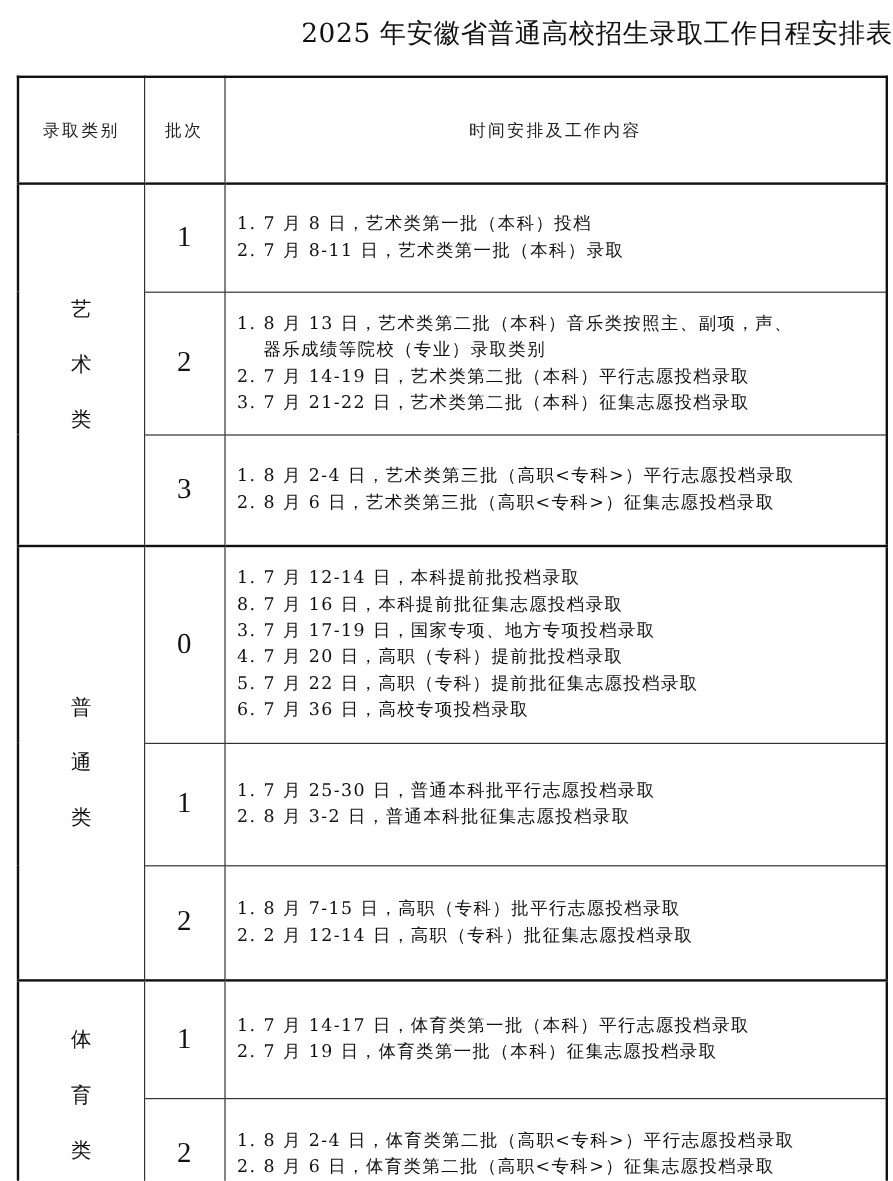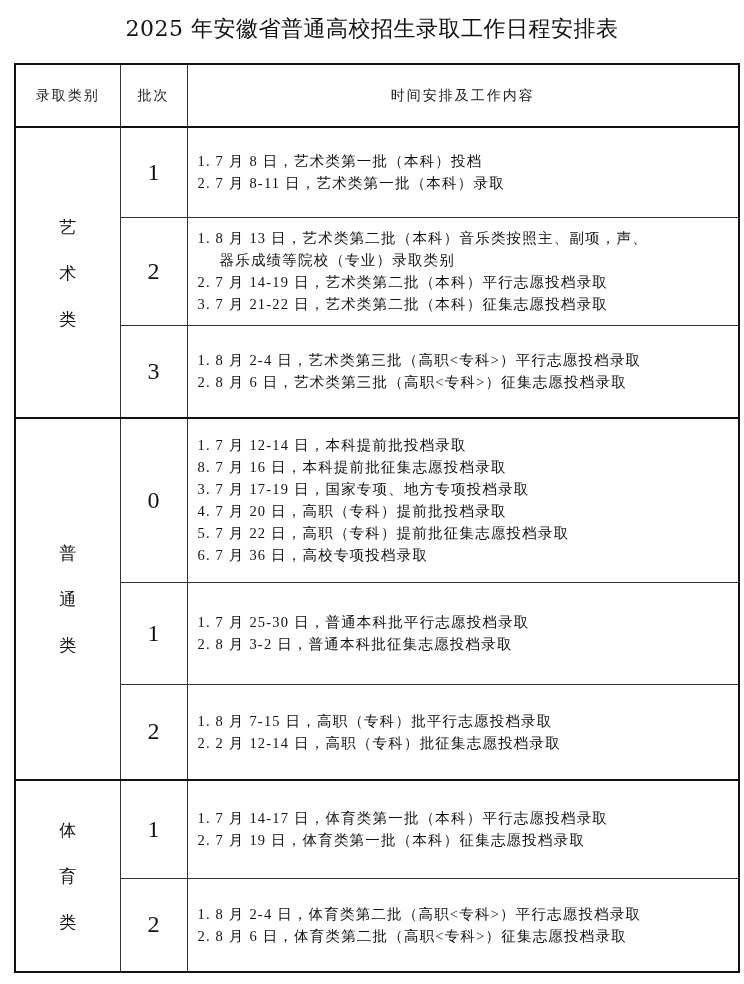--- a/index.html
+++ b/index.html
@@ -1,28 +1,28 @@
 <!DOCTYPE html>
 <html><head>
 <meta charset="utf-8">
 <style>
   html, body { margin: 0; padding: 0; background: #ffffff; }
   body { width: 744px; height: 984px; position: relative; overflow: hidden;
          font-family: "DejaVu Serif", "Liberation Serif", serif; color: #111; }
-  .title { position: absolute; top: 14px; left: 0; width: 744px; text-align: center;
+  .title { position: absolute; top: 14px; left: 0; width: 744px; text-align: right;
            font-size: 22px; letter-spacing: 0.5px; line-height: 30px; color: #111; }
   table.sched { position: absolute; left: 14px; top: 63px; width: 724px;
                 border-collapse: collapse; table-layout: fixed; border: 2px solid #111; }
-  table.sched td, table.sched th { border: 1px solid #333; padding: 2px; vertical-align: middle; }
+  table.sched td, table.sched th { border: 1px solid #333; padding: 15px; vertical-align: middle; }
   table.sched th { font-weight: normal; font-size: 14px; height: 57px; color: #222;
                    letter-spacing: 2px; border-bottom: 2px solid #111; }
   .cat { text-align: center; font-size: 17px; line-height: 46px; }
   .cat span { display: block; }
   .batch { text-align: center; font-family: "Liberation Serif", serif; font-size: 24px; }
-  .content { padding-left: 10px !important; font-size: 14.5px; line-height: 22px; letter-spacing: 1.2px; font-family: Liberation Serif, serif; }
+  .content { padding-left: 10px !important; font-size: 14.5px; line-height: 22px; letter-spacing: 1.2px; }
   .content .item { display: block; white-space: nowrap; }
   .content .cont { display: block; padding-left: 22px; white-space: nowrap; }
   tr.group-end td { border-bottom: 2px solid #111; }
 </style>
 </head>
 <body>
 
 <div class="title">2025 年安徽省普通高校招生录取工作日程安排表</div>
 
 <table class="sched">

